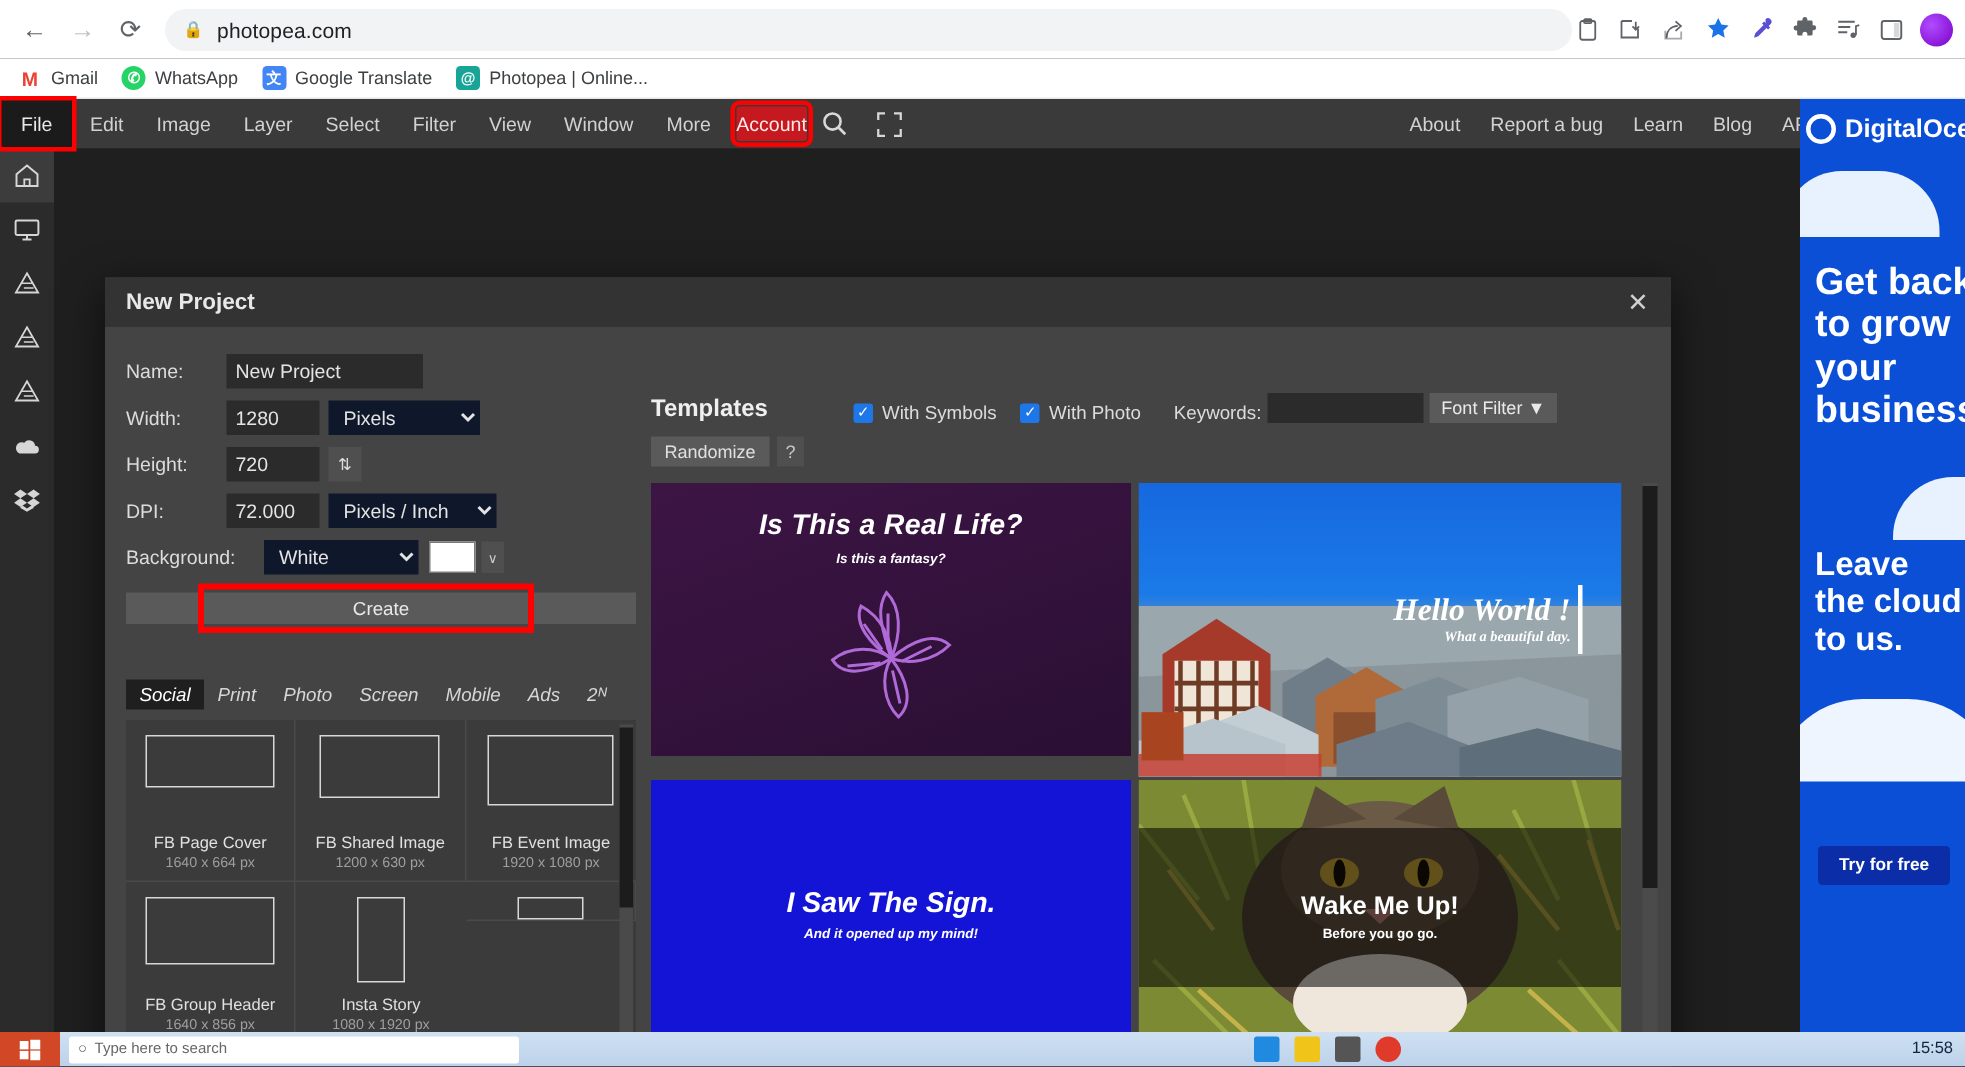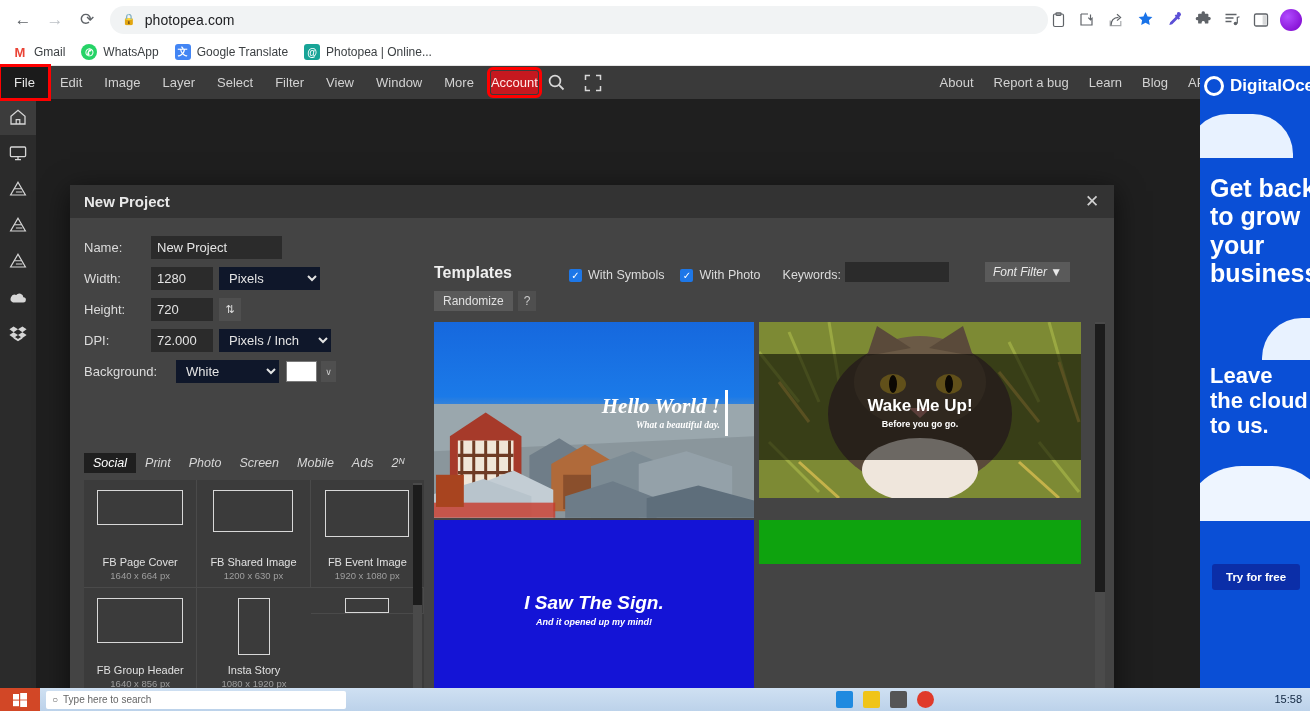--- a/index.html
+++ b/index.html
@@ -204,22 +204,22 @@
   .chk-box {
     width: 13px; height:13px; background:#1d77e8; border-radius:2px;
     display:flex; align-items:center; justify-content:center; color:#fff; font-size:10px;
   }
   .kw-label { font-size: 12.5px; color:#dcdcdc; margin-left: 6px; margin-right: 4px; }
   .kw-input {
     width: 104px; height: 20px; background:#2b2b2b; border:none; outline:none;
     color:#e4e4e4; font-size:12px; padding: 0 5px; font-family:"Liberation Sans",sans-serif;
   }
   .font-filter {
-    margin-left: 36px; background:#5a5a5a; color:#e9e9e9; font-size:12px;
-    padding: 3px 8px; cursor:pointer;font-style:italic;
+    margin-left: 4px; background:#5a5a5a; color:#e9e9e9; font-size:12px;
+    padding: 3px 8px; cursor:pointer;
   }
   .tpl-row2 { position:absolute; left: 364px; top: 73px; display:flex; align-items:center; gap:5px; }
   .rand-btn { background:#5a5a5a; color:#e0e0e0; font-size:12px; padding: 3px 9px; cursor:pointer; }
   .q-btn { background:#4f4f4f; color:#c9c9c9; font-size:12px; padding: 3px 6px; cursor:pointer; }
 
   .tpl-area {
     position: absolute; left: 364px; top: 104px; width: 648px; height: 385px;
     overflow: hidden;
   }
   .tpl-grid { display:grid; grid-template-columns: 320px 322px; gap: 2px 5px; }
@@ -512,20 +512,24 @@
         </div>
         <div class="frow">
           <span class="flabel" style="width:92px">Background:</span>
           <select class="fsel fsel-bg" style="margin-left:0">
             <option>White</option>
           </select>
           <span class="color-swatch"></span>
           <span class="color-caret">∨</span>
         </div>
 
+        <div class="create-wrap">
+          <button class="create-btn">Create</button>
+          <div class="create-hl"></div>
+        </div>
       </div>
 
       <div class="cat-tabs">
         <span class="cat active">Social</span>
         <span class="cat">Print</span>
         <span class="cat">Photo</span>
         <span class="cat">Screen</span>
         <span class="cat">Mobile</span>
         <span class="cat">Ads</span>
         <span class="cat">2ᴺ</span>
@@ -588,20 +592,36 @@
         <span class="font-filter">Font Filter ▼</span>
       </div>
       <div class="tpl-row2">
         <span class="rand-btn">Randomize</span>
         <span class="q-btn">?</span>
       </div>
 
       <div class="tpl-area">
         <div class="tpl-grid">
 
+          <div class="tpl-card">
+            <div class="c1">
+              <div class="t">Is This a Real Life?</div>
+              <div class="s">Is this a fantasy?</div>
+              <svg class="flower" width="130" height="112" viewBox="0 0 130 112">
+                <g fill="none" stroke="#b06ad8" stroke-width="2">
+                  <path d="M65 56 C60 38 54 24 62 12 C72 22 72 40 65 56Z"></path>
+                  <path d="M65 56 C79 44 94 38 104 47 C93 58 77 60 65 56Z"></path>
+                  <path d="M65 56 C76 70 80 86 70 95 C60 85 58 68 65 56Z"></path>
+                  <path d="M65 56 C49 66 33 68 26 57 C38 47 55 48 65 56Z"></path>
+                  <path d="M65 56 C51 46 40 33 45 21 C58 28 66 43 65 56Z"></path>
+                  <path d="M63 50 l0 -24 M72 58 l20 -10 M66 64 l5 22 M58 59 l-22 2 M59 50 l-12 -17"></path>
+                </g>
+              </svg>
+            </div>
+          </div>
 
           <div class="tpl-card">
             <div class="c2">
               <svg class="roofs" viewBox="0 0 322 106" preserveAspectRatio="none">
                 <rect width="322" height="106" fill="#9aa7ad"></rect>
                 <path d="M0 44 L322 30 L322 106 L0 106Z" fill="#8a969c"></path>
                 <path d="M16 30 l36 -22 l36 22 v56 h-72z" fill="#a63a2a"></path>
                 <path d="M24 34 h56 v50 h-56z" fill="#f0e6d8"></path>
                 <path d="M28 34 v50 M40 34 v50 M52 34 v50 M64 34 v50 M76 34 v50" stroke="#6e3b24" stroke-width="3"></path>
                 <path d="M24 48 h56 M24 64 h56" stroke="#6e3b24" stroke-width="3"></path>
@@ -617,20 +637,27 @@
                 <rect x="0" y="92" width="122" height="14" fill="#c83a2a" opacity=".8"></rect>
                 <rect x="2" y="66" width="28" height="30" fill="#a8441f"></rect>
               </svg>
               <div class="bar"></div>
               <div class="t">Hello World !</div>
               <div class="s">What a beautiful day.</div>
             </div>
           </div>
 
           <div class="tpl-card">
+            <div class="c3">
+              <div class="t">I Saw The Sign.</div>
+              <div class="s">And it opened up my mind!</div>
+            </div>
+          </div>
+
+          <div class="tpl-card">
             <div class="c4">
               <svg style="position:absolute;left:0;top:0;width:100%;height:100%" viewBox="0 0 322 176" preserveAspectRatio="none">
                 <rect width="322" height="176" fill="#7d8a34"></rect>
                 <g stroke="#9aa842" stroke-width="3">
                   <path d="M0 30 l40 50 M30 10 l30 70 M70 0 l10 60 M250 20 l30 60 M290 0 l20 70 M10 120 l50 50 M280 120 l40 50"></path>
                 </g>
                 <g stroke="#c5b24a" stroke-width="3">
                   <path d="M20 60 l30 40 M240 50 l40 50 M300 40 l20 60 M40 140 l40 36 M260 140 l40 36"></path>
                 </g>
                 <ellipse cx="161" cy="92" rx="92" ry="74" fill="#5a4a3a"></ellipse>
@@ -644,27 +671,20 @@
                 <path d="M150 86 h22 l-11 10z" fill="#c98a82"></path>
                 <ellipse cx="161" cy="148" rx="58" ry="32" fill="#efe6dc"></ellipse>
               </svg>
               <div class="band"></div>
               <div class="t">Wake Me Up!</div>
               <div class="s">Before you go go.</div>
             </div>
           </div>
 
           <div class="tpl-card">
-            <div class="c3">
-              <div class="t">I Saw The Sign.</div>
-              <div class="s">And it opened up my mind!</div>
-            </div>
-          </div>
-
-          <div class="tpl-card">
             <div class="c5"></div>
           </div>
           <div class="tpl-card">
             <div class="c6"></div>
           </div>
 
         </div>
       </div>
       <div class="tpl-scroll">
         <div class="tpl-thumb"></div>

